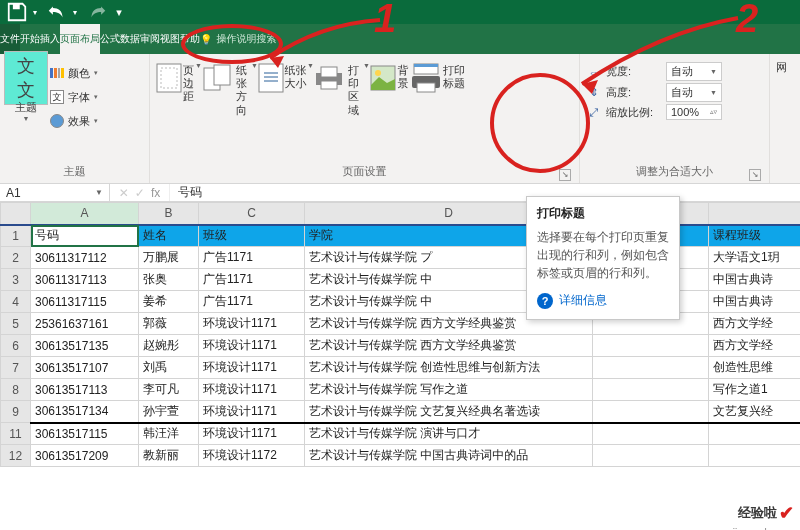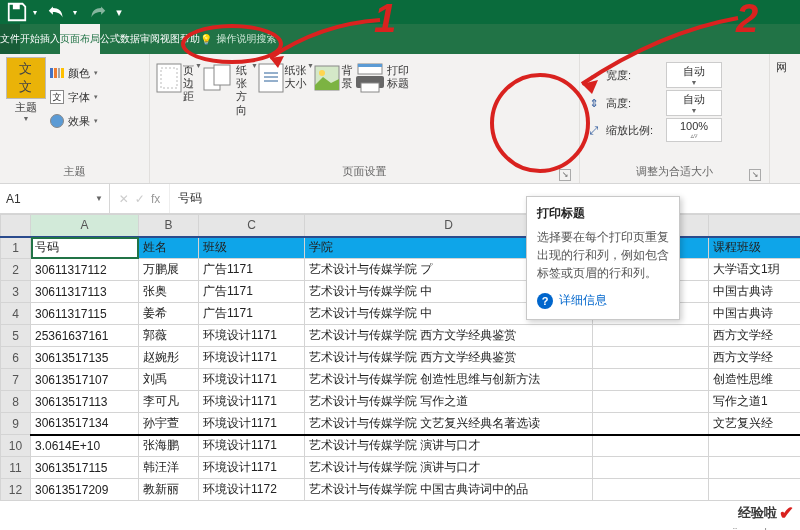--- a/index.html
+++ b/index.html
@@ -20,45 +20,45 @@
 
   
   .ribbon { background: #f3f2f1; border-bottom: 1px solid #d6d6d6; height: 130px; display: flex; position: relative; }
   .group { border-right: 1px solid #e1dfdd; padding: 4px 6px 0; display: flex; flex-direction: column; }
   .group-body { flex: 1; display: flex; align-items: flex-start; gap: 4px; }
   .group-label { font-size: 11px; color: #666; text-align: center; padding: 2px 0 4px; position: relative; }
   .dlaunch { position: absolute; right: 2px; bottom: 2px; width: 12px; height: 12px; border: 1px solid #aaa; font-size: 8px; line-height: 10px; }
 
   .theme-col { display: flex; flex-direction: column; align-items: center; }
   .theme-btn { width: 40px; height: 40px; display: flex; align-items: center; justify-content: center; }
-  .theme-btn .aa { font-family: serif; font-size: 13px; color: #444; border: 1px solid #bbb; padding: 2px 12px; background: #eab308; }
+  .theme-btn .aa { font-family: serif; font-size: 18px; color: #444; border: 1px solid #bbb; padding: 2px 12px; background: #5eead4; }
   .theme-lbl { font-size: 11px; color: #333; margin-top: 2px; }
 
   .mini-row { display: flex; align-items: center; font-size: 11px; color: #333; height: 22px; gap: 4px; }
   .mini-row .sq { width: 14px; height: 14px; border: 1px solid #888; display:inline-block; background:#fff;}
   .mini-row .cbar { width:14px; height:10px; display:flex; gap:1px;}
   .mini-row .cbar span{flex:1;}
   .cbar .c1{background:#4472c4;} .cbar .c2{background:#ed7d31;} .cbar .c3{background:#a5a5a5;} .cbar .c4{background:#ffc000;}
 
   .big-btn { width: 46px; display: flex; flex-direction: row; align-items: flex-start; font-size: 11px; color: #333; padding-top: 4px; }
   .big-btn .ico { width: 32px; height: 32px; display: flex; align-items: center; justify-content: center; }
   .big-btn .lbl { margin-top: 2px; text-align:center; line-height:1.2;}
   .big-btn .dd { font-size: 7px; color: #666; }
 
   .scale-grid { display:flex; flex-direction:column; gap:2px; font-size:11px; color:#333; padding-top:4px;}
   .scale-row { display:flex; align-items:center; gap:4px;}
   .scale-row .ico{width:16px;height:16px;display:flex;align-items:center;justify-content:center;color:#2b579a;}
   .scale-row .lbl{width:56px;}
-  .scale-row .val{width:56px;border:1px solid #ccc;background:#fff;padding:1px 4px;display:flex;justify-content:space-between;align-items:center;flex-direction:column;}
+  .scale-row .val{width:56px;border:1px solid #ccc;background:#fff;padding:1px 4px;display:flex;justify-content:space-between;align-items:center;}
   .scale-row .val .dd{font-size:7px;color:#666;}
 
   .net-group { padding-top:6px; font-size:11px; color:#333;}
 
   
-  .fbar { height: 30px; border-bottom: 1px solid #d6d6d6; display: flex; align-items: stretch; background:#fff;}
+  .fbar { height: 18px; border-bottom: 1px solid #d6d6d6; display: flex; align-items: stretch; background:#fff;}
   .namebox { width: 110px; border-right: 1px solid #d6d6d6; display: flex; align-items: center; padding: 0 6px; font-size: 12px; color: #333; justify-content:space-between;}
   .namebox .dd{font-size:8px;color:#666;}
   .fx-btns { width: 60px; display:flex; align-items:center; justify-content:center; gap:6px; color:#999; font-size:12px; border-right:1px solid #eee;}
   .fx-val { flex:1; padding:0 8px; display:flex; align-items:center; font-size:12px; color:#333;}
 
   
   .grid { position:relative; }
   table { border-collapse: collapse; width: 100%; table-layout: fixed; }
   th, td { border: 1px solid #d4d4d4; font-size: 12px; color: #222; height: 22px; padding: 0 4px; white-space: nowrap; overflow: hidden; text-align:left;}
   th { background: #e6e6e6; font-weight: normal; text-align: center; color: #555;}
@@ -193,20 +193,31 @@
           <div class="dd">▼</div>
         </div>
       <div class="big-btn" style="width:56px">
           <div class="ico">
             <svg width="26" height="30" viewBox="0 0 26 30">
               <rect x="1" y="1" width="24" height="28" fill="#fff" stroke="#888"></rect>
               <path d="M6 14 h14 M6 10 h14 M6 18 h14" stroke="#2a6099"></path>
             </svg>
           </div>
           <div class="lbl">纸张大小</div>
+          <div class="dd">▼</div>
+        </div>
+      <div class="big-btn" style="width:56px">
+          <div class="ico">
+            <svg width="30" height="26" viewBox="0 0 30 26">
+              <rect x="2" y="8" width="26" height="12" fill="#888"></rect>
+              <rect x="7" y="2" width="16" height="10" fill="#fff" stroke="#888"></rect>
+              <rect x="7" y="16" width="16" height="8" fill="#fff" stroke="#888"></rect>
+            </svg>
+          </div>
+          <div class="lbl">打印区域</div>
           <div class="dd">▼</div>
         </div>
       <div class="big-btn" style="width:40px">
           <div class="ico">
             <svg width="26" height="26" viewBox="0 0 26 26">
               <rect x="1" y="1" width="24" height="24" fill="#d4e8c8" stroke="#888"></rect>
               <circle cx="8" cy="8" r="3" fill="#ffd54f"></circle>
               <path d="M1 20 l8-8 8 6 8-4 v11 H1z" fill="#7cb342"></path>
             </svg>
           </div>
@@ -375,29 +386,20 @@
         <tr class="bb">
           <td class="rowhdr">9</td>
   <td>30613517134</td>
   <td>孙宇萱</td>
   <td>环境设计1171</td>
   <td>艺术设计与传媒学院 文艺复兴经典名著选读</td>
   <td></td>
   <td>文艺复兴经</td>
         </tr>
         <tr>
-          <td class="rowhdr">10</td>
-  <td>3.0614E+10</td>
-  <td>张海鹏</td>
-  <td>环境设计1171</td>
-  <td>艺术设计与传媒学院 演讲与口才</td>
-  <td></td>
-  <td></td>
-        </tr>
-        <tr>
           <td class="rowhdr">11</td>
   <td>30613517115</td>
   <td>韩汪洋</td>
   <td>环境设计1171</td>
   <td>艺术设计与传媒学院 演讲与口才</td>
   <td></td>
   <td></td>
         </tr>
         <tr>
           <td class="rowhdr">12</td>

